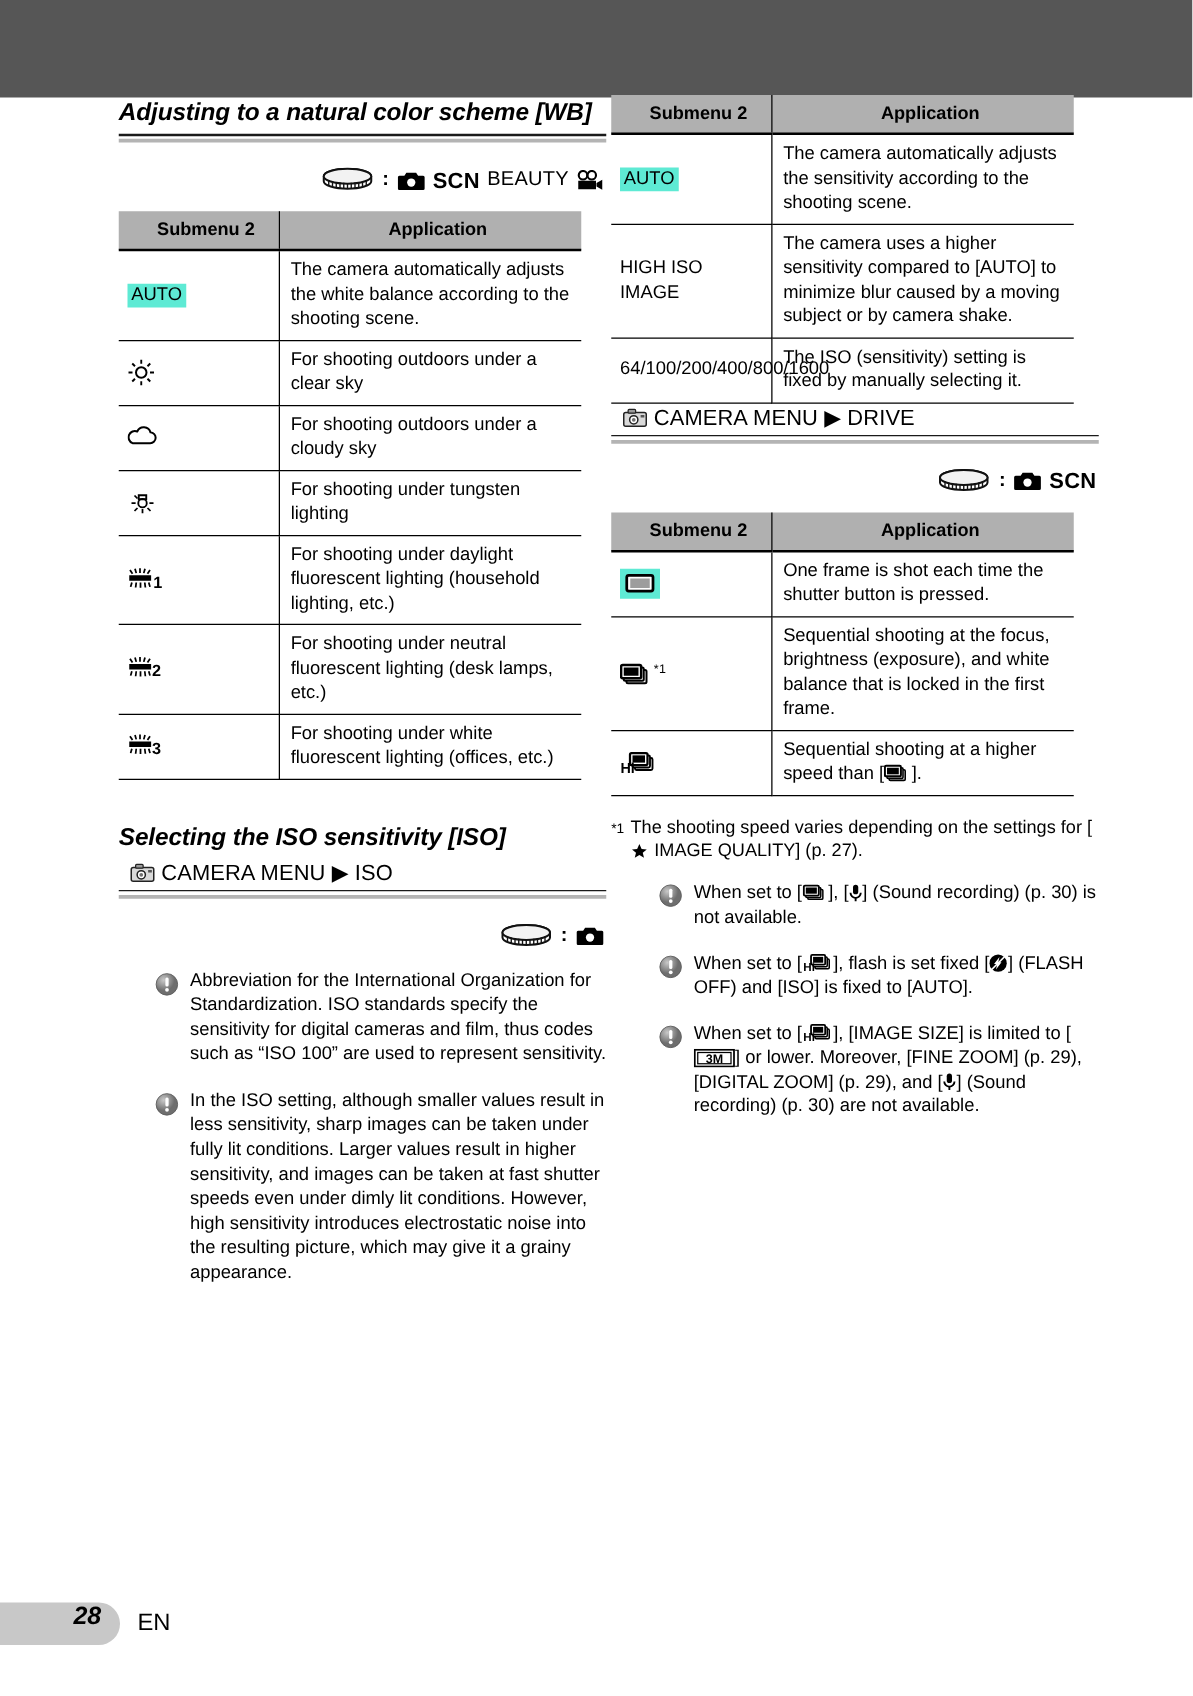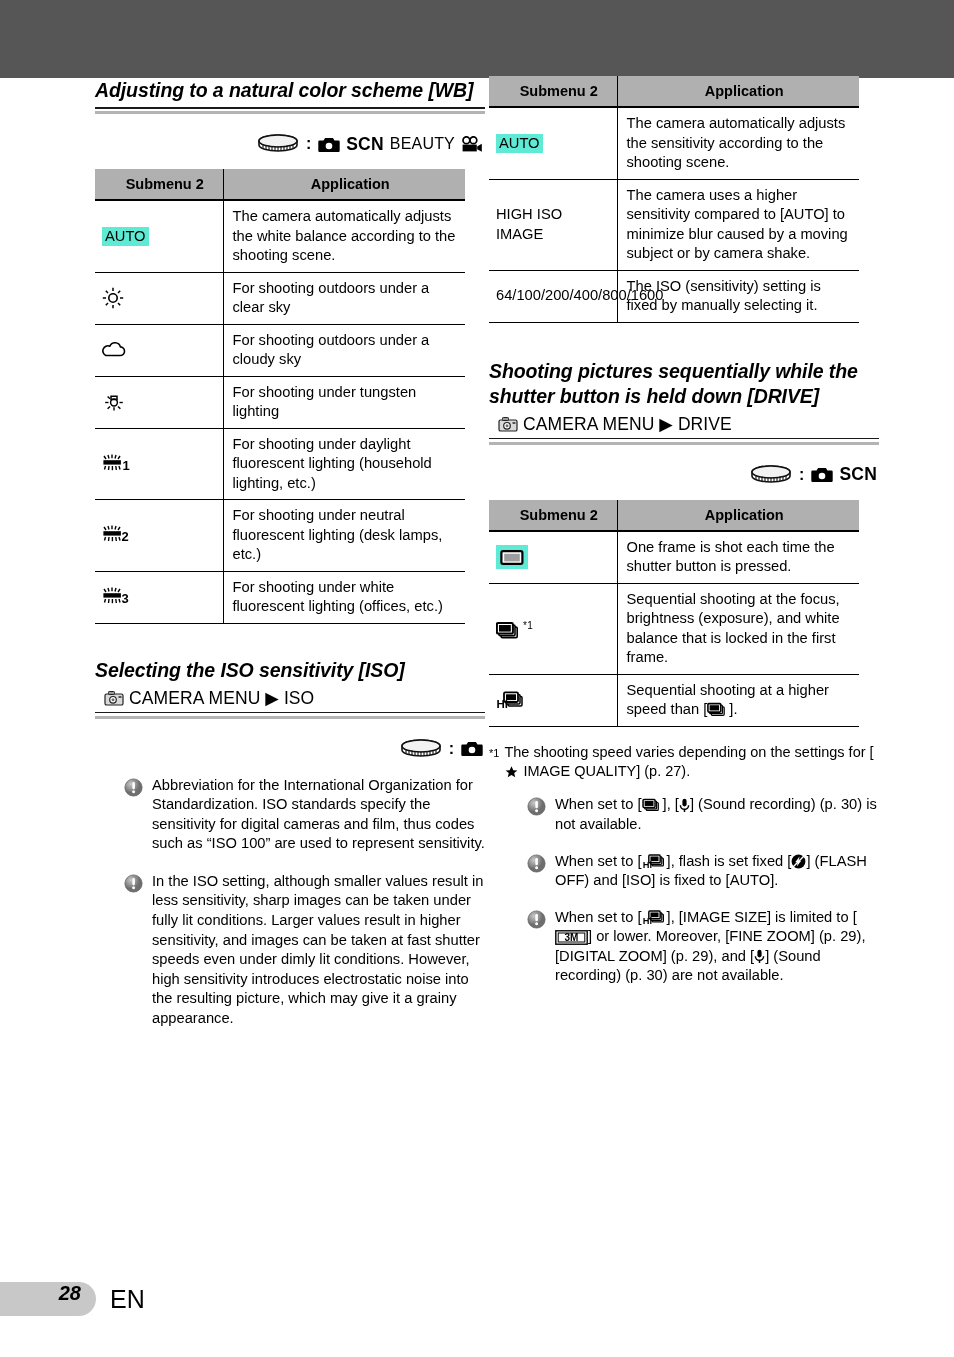--- a/index.html
+++ b/index.html
@@ -95,21 +95,21 @@
     position:absolute; left:0; bottom:41px; height:34px;
     display:flex; align-items:center;
   }
   .pagefoot .numbox {
     width:96px; height:34px; background:#c8c8c8;
     border-radius:0 17px 17px 0;
     display:flex; justify-content:flex-end;
     padding-right:15px;
   }
   .pagefoot .num { font-size:20px; font-weight:bold; font-style:italic; }
-  .pagefoot .en { font-size:25px; margin-left:14px;text-align:center; }
+  .pagefoot .en { font-size:19px; margin-left:14px;text-align:center; }
 
   sup.ref { font-size:10px; vertical-align:super; letter-spacing:0.3px;}
 </style>
 </head>
 <body>
 
 <div class="top-band"></div>
 
 <div class="page">
 
@@ -396,21 +396,20 @@
           <td class="c1">HIGH ISO IMAGE</td>
           <td class="c2">The camera uses a higher sensitivity compared to [AUTO] to minimize blur caused by a moving subject or by camera shake.</td>
         </tr>
         <tr>
           <td class="c1">64/100/200/400/800/1600</td>
           <td class="c2">The ISO (sensitivity) setting is fixed by manually selecting it.</td>
         </tr>
       </tbody>
     </table>
 
-    <h2 class="sec" style="margin-top:36px">Shooting pictures sequentially while the shutter button is held down [DRIVE]</h2>
 
     <div class="menupath">
       <span class="ico">
         <svg width="20" height="16" viewBox="0 0 20 16">
           <rect x="1" y="4" width="18" height="11" rx="1.6" fill="#d9d9d9" stroke="#222" stroke-width="1.2"></rect>
           <rect x="4.5" y="1.5" width="6" height="3" rx="0.8" fill="#9a9a9a" stroke="#222" stroke-width="1"></rect>
           <circle cx="9" cy="9.8" r="3.3" fill="#fff" stroke="#222" stroke-width="1.2"></circle>
           <circle cx="9" cy="9.8" r="1.5" fill="#707070"></circle>
           <rect x="14.5" y="6" width="3" height="2" fill="#555"></rect>
         </svg>

